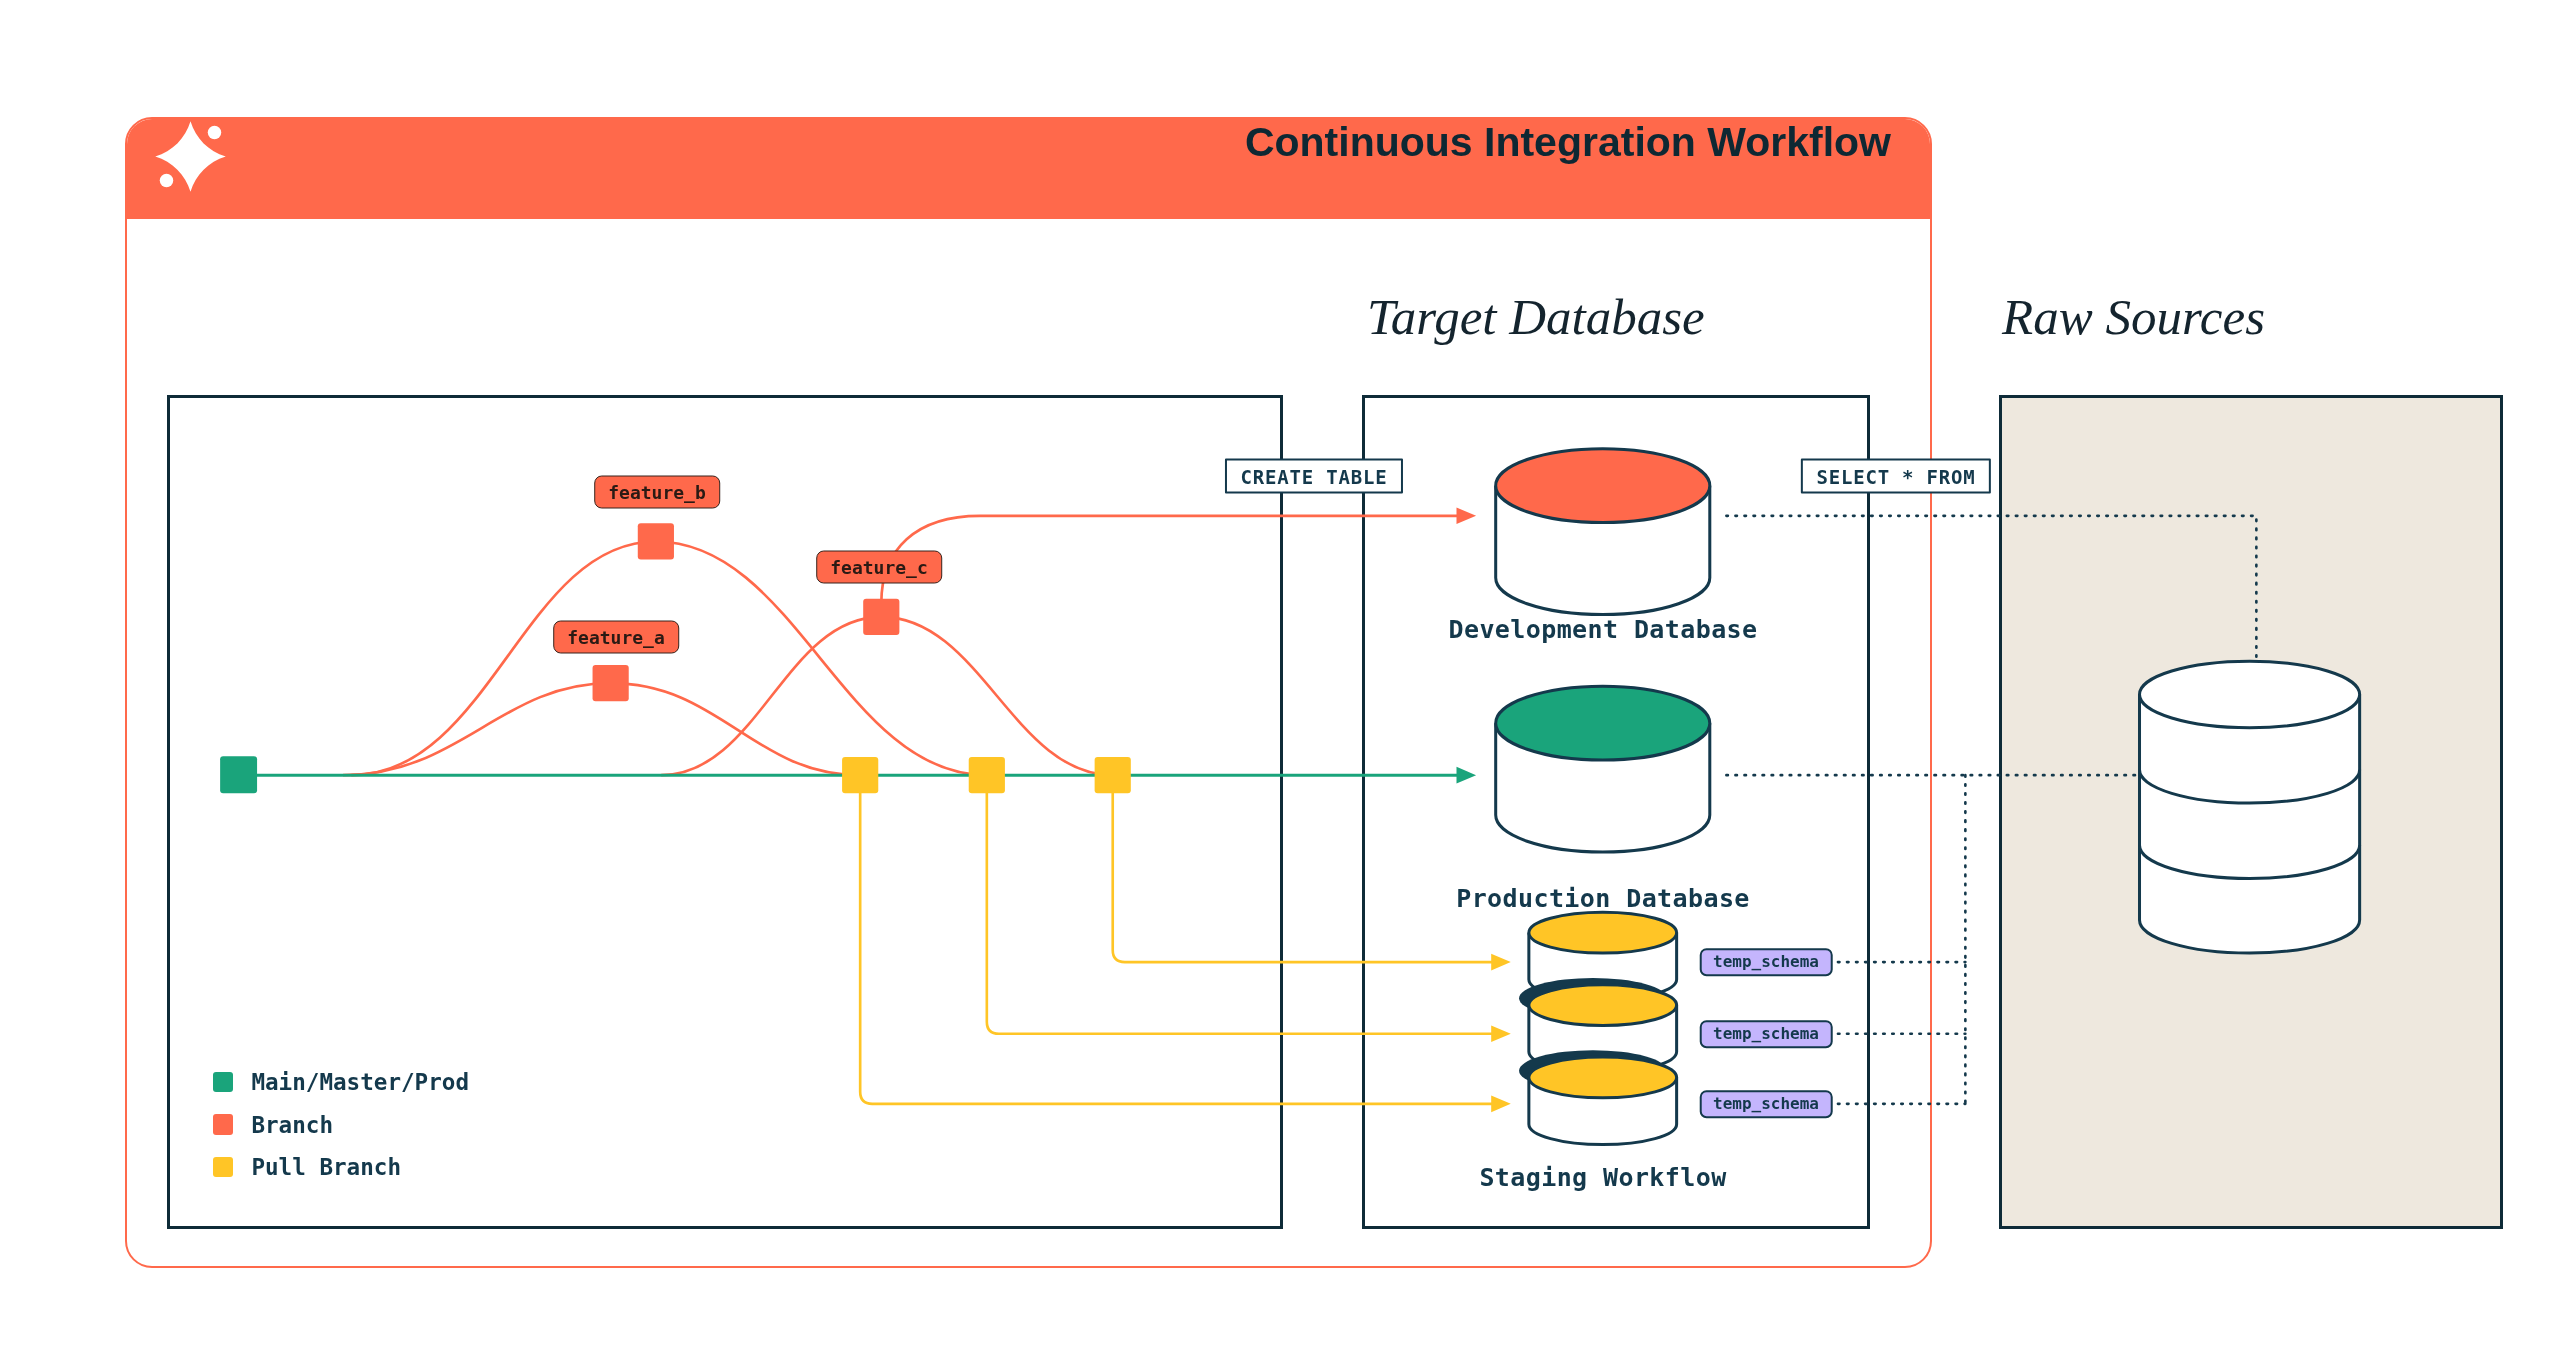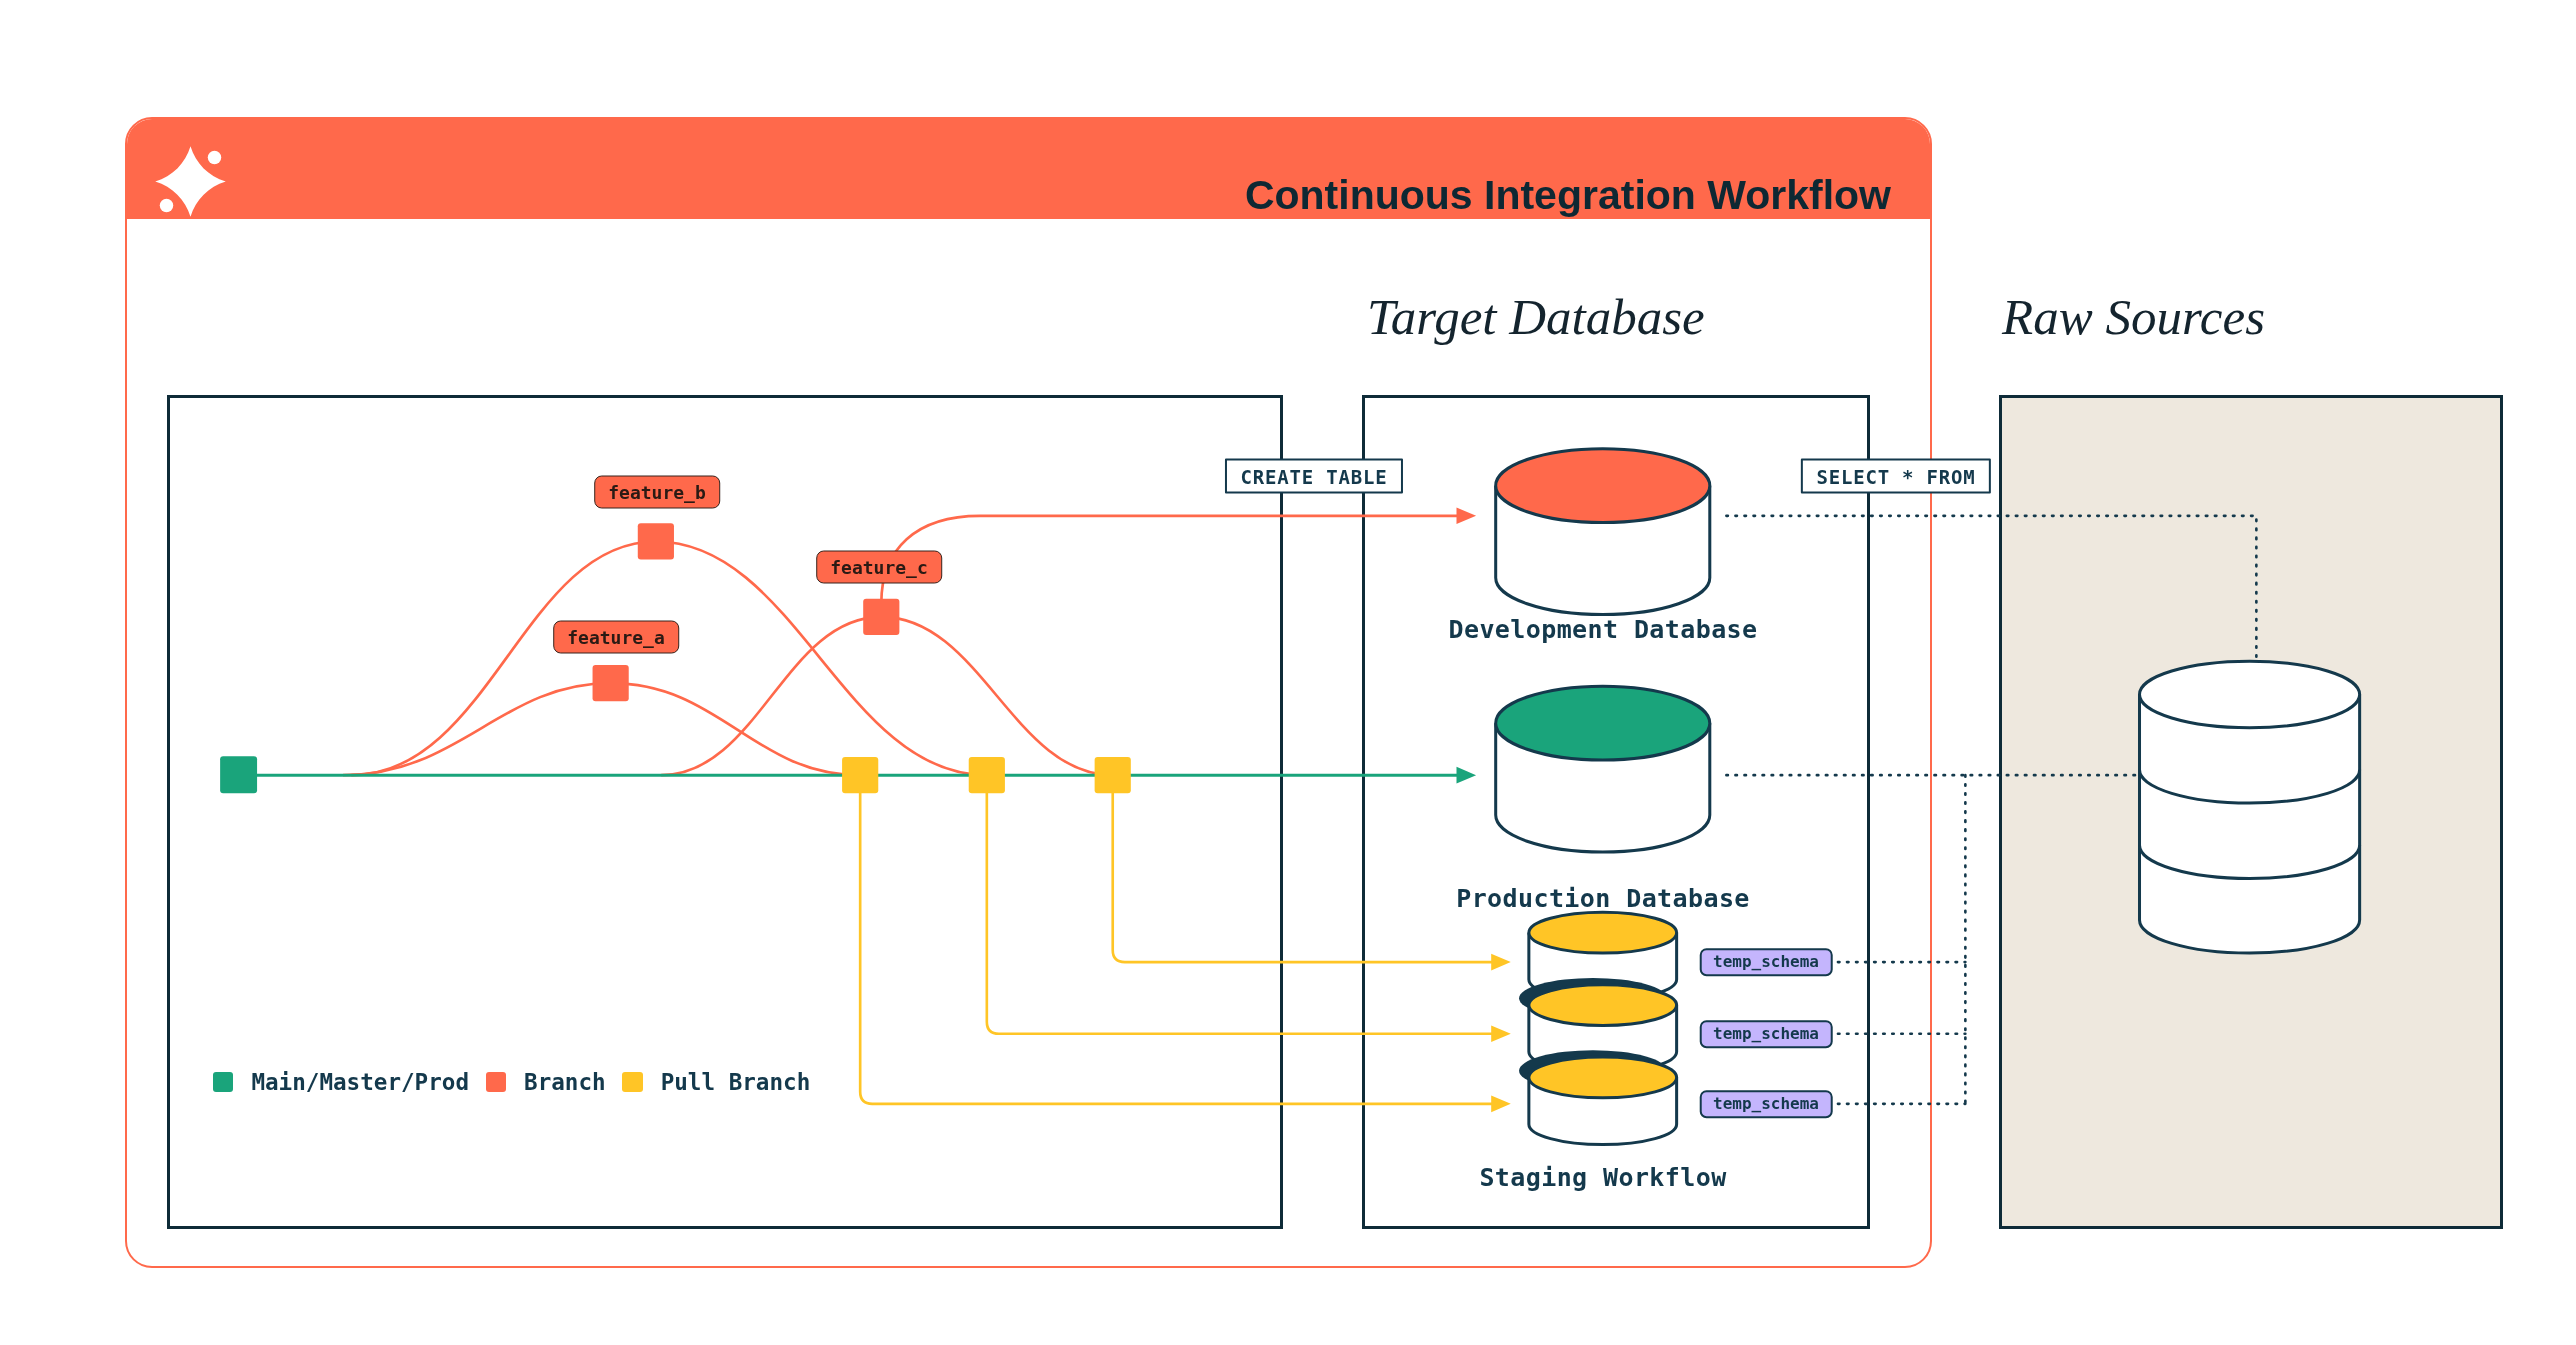--- a/index.html
+++ b/index.html
@@ -3,21 +3,21 @@
 <meta charset="utf-8">
 <style>
   html,body{margin:0;padding:0;background:#ffffff;}
   .page{position:relative;width:2576px;height:1346px;background:#ffffff;overflow:hidden;
         font-family:"Liberation Sans",sans-serif;}
 
   
   .card{position:absolute;left:125px;top:117px;width:1803px;height:1147px;
         border:2.3px solid #FF694B;border-radius:27px;overflow:hidden;background:transparent;}
   .card-header{position:absolute;left:0;top:0;width:100%;height:100px;background:#FF694B;
-        display:flex;align-items:flex-end;}
+        display:flex;align-items:flex-start;}
   .logo{width:75px;height:75px;margin-left:26px;flex:0 0 auto;}
   .header-title{margin-left:auto;margin-right:39px;font-size:41px;font-weight:700;color:#0e2833;}
 
   
   .section-title{position:absolute;font-family:"Liberation Serif","DejaVu Serif",serif;
         font-style:italic;font-weight:500;font-size:51px;color:#14242e;line-height:1.15;white-space:nowrap;}
 
   
   .box{position:absolute;border:3px solid #0e2b38;background:transparent;z-index:1;}
   .git-box{left:167px;top:395px;width:1110px;height:828px;}
@@ -35,21 +35,21 @@
         border:2.3px solid #14394C;border-radius:1px;padding:4.5px 13.6px;font-size:19px;font-weight:700;
         color:#14394C;letter-spacing:0.8px;white-space:nowrap;}
   .temp-badge{position:absolute;transform:translate(-50%,-50%);z-index:4;background:#c4b5fd;
         border:2.3px solid #14394C;border-radius:6.8px;padding:2.3px 11.3px;font-size:16px;font-weight:700;
         color:#14394C;white-space:nowrap;}
   .chip{position:absolute;transform:translate(-50%,-50%);z-index:4;background:#FF694B;
         border:1.9px solid #36231c;border-radius:7.5px;padding:5px 13px;font-size:18px;font-weight:700;
         color:#2b1a14;white-space:nowrap;}
 
   
-  .legend{position:absolute;left:213px;top:1069px;z-index:3;display:flex;flex-direction:row;gap:16.6px;}
+  .legend{position:absolute;left:213px;top:1069px;z-index:3;display:flex;flex-direction:column;gap:16.6px;}
   .legend-row{display:flex;align-items:center;gap:18px;height:26px;}
   .legend-swatch{width:20.4px;height:20.4px;border-radius:3px;flex:0 0 auto;}
   .sw-main{background:#1AA47B;} .sw-branch{background:#FF694B;} .sw-pr{background:#FFC526;}
   .legend-label{font-size:22.6px;font-weight:700;color:#14394C;white-space:nowrap;}
 </style>
 </head>
 <body>
 
 <div class="page">
 

